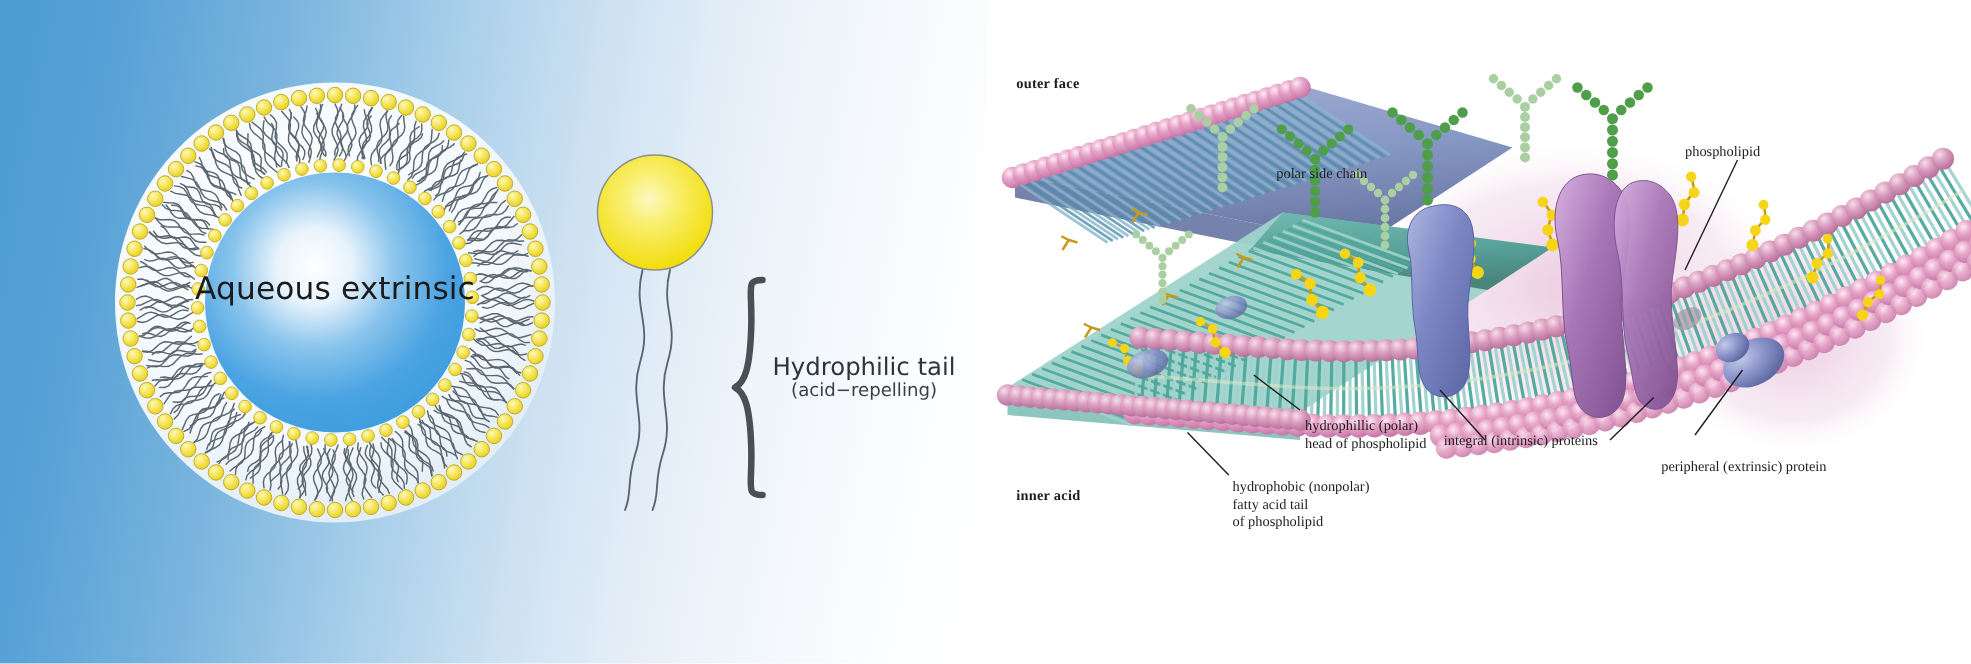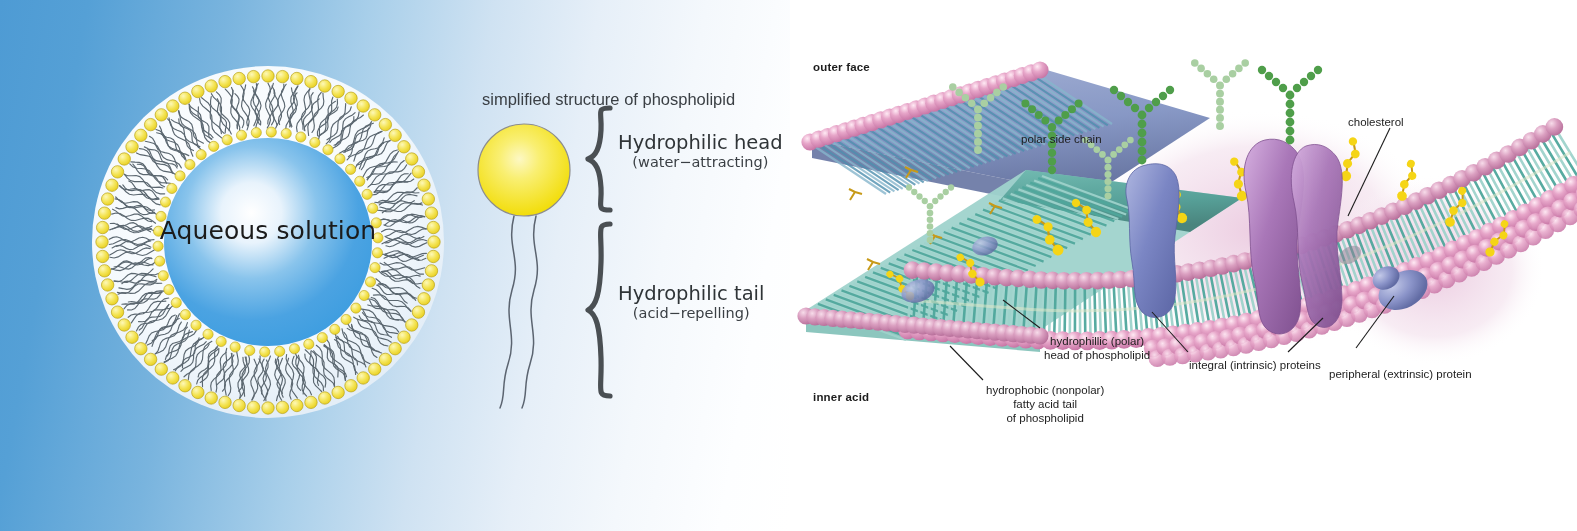--- a/index.html
+++ b/index.html
@@ -98,26 +98,25 @@
   
   #membrane-panel {
     position: absolute;
     left: 790px; top: 0;
     width: 787px; height: 531px;
     background: #ffffff;
   }
   #membrane-svg { display: block; width: 787px; height: 531px; }
   .mem-label {
     position: absolute;
-    font-family: Liberation Sans, sans-serif;
+    font-family: Liberation Serif, serif;
     color: #1d1d1d;
     white-space: pre;
     line-height: 1.22;
     pointer-events: none;
-    text-align: center;
   }
   .mem-label.small { font-size: 11.5px; }
   .mem-label.face  { font-size: 11.5px; font-weight: bold; letter-spacing: .2px; }
 </style>
 </head>
 <body>
 
 <div id="figure">
 
   <div id="gradient-panel"></div>
@@ -502,51 +501,41 @@
           <circle cx="83.30" cy="62.84" r="6.2" fill="url(#beadGrad)" stroke="#b9a21d" stroke-width="0.7"></circle>
           <circle cx="94.79" cy="54.02" r="6.2" fill="url(#beadGrad)" stroke="#b9a21d" stroke-width="0.7"></circle>
           <circle cx="107.00" cy="46.24" r="6.2" fill="url(#beadGrad)" stroke="#b9a21d" stroke-width="0.7"></circle>
           <circle cx="119.85" cy="39.55" r="6.2" fill="url(#beadGrad)" stroke="#b9a21d" stroke-width="0.7"></circle>
           <circle cx="133.22" cy="34.01" r="6.2" fill="url(#beadGrad)" stroke="#b9a21d" stroke-width="0.7"></circle>
           <circle cx="147.04" cy="29.66" r="6.2" fill="url(#beadGrad)" stroke="#b9a21d" stroke-width="0.7"></circle>
           <circle cx="161.17" cy="26.52" r="6.2" fill="url(#beadGrad)" stroke="#b9a21d" stroke-width="0.7"></circle>
           <circle cx="175.53" cy="24.63" r="6.2" fill="url(#beadGrad)" stroke="#b9a21d" stroke-width="0.7"></circle>
         </g>
     </svg>
-    <div id="aqueous-label">Aqueous solution</div>
+    <div id="aqueous-label">Aqueous extrinsic</div>
   </div>
 
   <div id="phospholipid-panel">
 
-    <div id="phospholipid-title">simplified structure of phospholipid</div>
 
     <svg id="phospholipid-svg" viewBox="0 0 170 312">
       <defs>
         <radialGradient id="headGrad" cx="45%" cy="38%" r="62%">
           <stop offset="0%" stop-color="#fdf8c4"></stop>
           <stop offset="35%" stop-color="#f9ef72"></stop>
           <stop offset="100%" stop-color="#f2dd0a"></stop>
         </radialGradient>
       </defs>
 
       <path d="M48,108 C40,140 56,150 46,182 C37,212 52,226 42,256 C35,278 40,286 34,300" fill="none" stroke="#5b6470" stroke-width="1.5" stroke-linecap="round"></path>
       <path d="M70,108 C62,140 78,150 68,182 C59,212 74,226 64,256 C57,278 62,286 56,300" fill="none" stroke="#5b6470" stroke-width="1.5" stroke-linecap="round"></path>
 
       <circle cx="58" cy="62" r="46" fill="url(#headGrad)" stroke="#8d8d8d" stroke-width="1.2"></circle>
     </svg>
 
-    <div id="brace-head" class="brace-group">
-      <svg class="brace-svg" width="40" height="110" viewBox="0 0 40 110">
-        <path d="M26,4 C12,4 18,8 17,26 C16,44 12,52 4,55 C12,58 16,66 17,84 C18,102 12,106 26,106" fill="none" stroke="#4a4f53" stroke-width="5.2" stroke-linecap="round" stroke-linejoin="round"></path>
-      </svg>
-      <div class="brace-text">
-        <div class="brace-title">Hydrophilic head</div>
-        <div class="brace-sub">(water−attracting)</div>
-      </div>
-    </div>
 
     <div id="brace-tail" class="brace-group">
       <svg class="brace-svg" width="40" height="180" viewBox="0 0 40 180">
         <path d="M26,4 C12,4 18,10 17,42 C16,74 12,86 4,90 C12,94 16,106 17,138 C18,170 12,176 26,176" fill="none" stroke="#4a4f53" stroke-width="5.2" stroke-linecap="round" stroke-linejoin="round"></path>
       </svg>
       <div class="brace-text">
         <div class="brace-title">Hydrophilic tail</div>
         <div class="brace-sub">(acid−repelling)</div>
       </div>
     </div>
@@ -1339,23 +1328,23 @@
         <line x1="193" y1="380" x2="160" y2="346"></line>
         <line x1="398" y1="352" x2="362" y2="312"></line>
         <line x1="498" y1="352" x2="533" y2="318"></line>
         <line x1="566" y1="348" x2="604" y2="296"></line>
       </g>
     </svg>
 
     <div class="mem-label face" style="left:23px;  top:60px;">outer face</div>
     <div class="mem-label face" style="left:23px;  top:390px;">inner acid</div>
     <div class="mem-label small" style="left:231px; top:132px;">polar side chain</div>
-    <div class="mem-label small" style="left:558px; top:115px;">cholesterol</div>
+    <div class="mem-label small" style="left:558px; top:115px;">phospholipid</div>
     <div class="mem-label small" style="left:196px; top:383px;">hydrophobic (nonpolar)
 fatty acid tail
 of phospholipid</div>
     <div class="mem-label small" style="left:254px; top:334px;">hydrophillic (polar)
 head of phospholipid</div>
-    <div class="mem-label small" style="left:365px; top:358px;margin-left:34px;">integral (intrinsic) proteins</div>
+    <div class="mem-label small" style="left:365px; top:346px;">integral (intrinsic) proteins</div>
     <div class="mem-label small" style="left:539px; top:367px;">peripheral (extrinsic) protein</div>
   </div>
 
 </div>
 
 </body></html>

